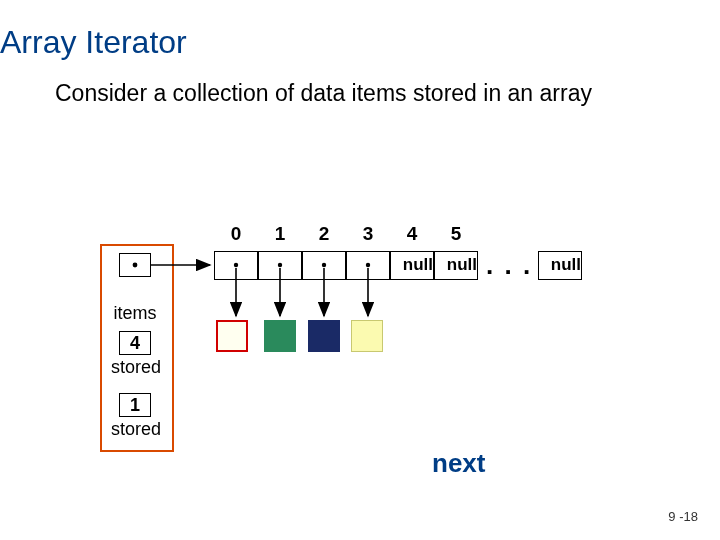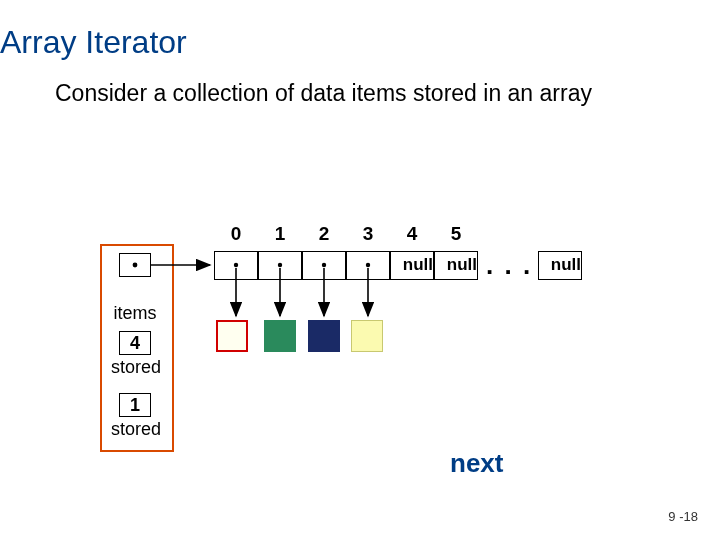--- a/index.html
+++ b/index.html
@@ -161,21 +161,21 @@
 
   <div class="dots" style="left:486px; top:250px;">. . .</div>
 
   <div class="cell" style="left:538px; top:251px;">null</div>
 
   <div class="obj obj-red" style="left:216px; top:320px;"></div>
   <div class="obj obj-green" style="left:264px; top:320px;"></div>
   <div class="obj obj-navy" style="left:308px; top:320px;"></div>
   <div class="obj obj-yellow" style="left:351px; top:320px;"></div>
 
-  <div class="next-label" style="left:450px; top:448px;">next</div>
+  <div class="next-label" style="left:432px; top:448px;">next</div>
 
   <svg class="arrows">
     <defs>
       <marker id="ah" markerWidth="10" markerHeight="8" refX="9" refY="4" orient="auto">
         <path d="M0,0 L10,4 L0,8 Z" fill="#000"></path>
       </marker>
     </defs>
 
     <line x1="150" y1="265" x2="210" y2="265" stroke="#000" stroke-width="1.6" marker-end="url(#ah)"></line>
     <circle cx="135" cy="265" r="2.4" fill="#000"></circle>

